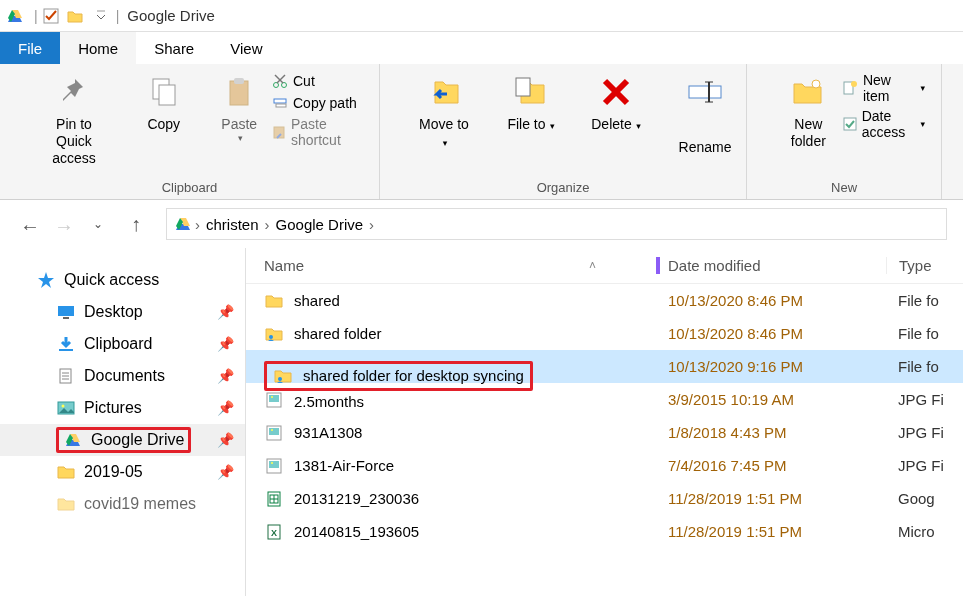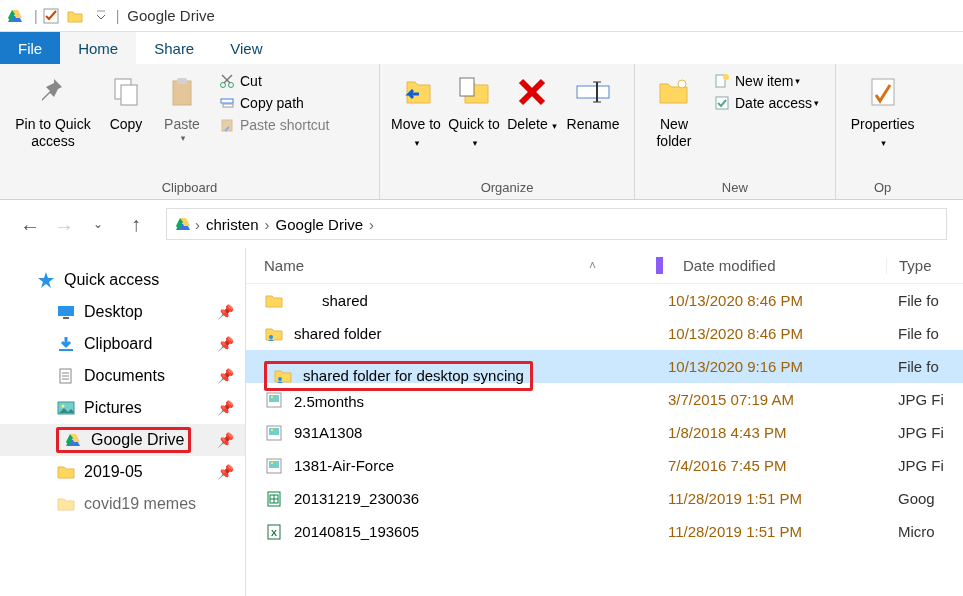--- a/index.html
+++ b/index.html
@@ -7,30 +7,30 @@
   
   
   .titlebar { height: 32px; display: flex; align-items: center; background: #fff; border-bottom: 1px solid #e0e0e0; padding-left: 6px; }
   .titlebar .tb-icon { width: 18px; height: 18px; margin-right: 6px; display: inline-flex; align-items: center; justify-content: center; }
   .titlebar .divider { color: #999; margin: 0 4px; }
   .titlebar .title-text { font-size: 15px; color: #333; margin-left: 4px; }
   .qat-dropdown { width: 14px; height: 20px; margin: 0 4px; display: flex; align-items: center; justify-content: center; }
   
   
   .tabstrip { height: 32px; display: flex; align-items: stretch; background: #fff; }
-  .tab { padding: 0 18px; display: flex; align-items: center; font-size: 15px; color: #0c4a6e; cursor: default; }
+  .tab { padding: 0 18px; display: flex; align-items: center; font-size: 15px; color: #000000; cursor: default; }
   .tab.file { background: #1979ca; color: #fff; }
   .tab.active { background: #f5f5f5; }
   
   
   .ribbon { height: 136px; background: #f5f5f5; border-bottom: 1px solid #d0d0d0; display: flex; }
   .ribbon-group { border-right: 1px solid #d8d8d8; display: flex; flex-direction: column; padding: 4px 8px 2px 8px; }
   .ribbon-group-label { text-align: center; font-size: 13px; color: #555; margin-top: auto; padding: 2px 0; }
   .ribbon-row { display: flex; align-items: flex-start; }
-  .big-btn { display: flex; flex-direction: column; align-items: center; width: 70px; padding: 4px 2px; cursor: default; }
+  .big-btn { display: flex; flex-direction: column; align-items: center; width: 70px; padding: 4px 2px; cursor: default; margin-left: 28px; }
   .big-btn .icon-area { width: 40px; height: 40px; margin-bottom: 4px; display: flex; align-items: center; justify-content: center; }
   .big-btn .label { font-size: 14px; text-align: center; line-height: 1.2; }
   .small-btn-col { display: flex; flex-direction: column; padding: 2px 4px; }
   .small-btn { display: flex; align-items: center; padding: 2px 4px; font-size: 14px; cursor: default; }
   .small-btn .small-icon { width: 18px; height: 18px; margin-right: 4px; display: flex; align-items: center; justify-content: center; }
   .dropdown-marker { font-size: 9px; margin-left: 2px; }
   
   
   .navbar { height: 48px; display: flex; align-items: center; padding: 0 16px; }
   .nav-arrow { width: 28px; height: 28px; display: flex; align-items: center; justify-content: center; font-size: 20px; margin-right: 6px; cursor: default; }
@@ -49,21 +49,21 @@
   .side-item { display: flex; align-items: center; height: 32px; padding-left: 36px; padding-right: 10px; font-size: 16px; cursor: default; }
   .side-item .side-icon { width: 20px; height: 20px; margin-right: 8px; display: flex; align-items: center; justify-content: center; }
   .side-item .pin { margin-left: auto; color: #888; font-size: 14px; }
   .side-item.indent { padding-left: 56px; }
   .side-item.selected { background: #f0f0f0; }
   .highlight-red { border: 3px solid #e2202a; border-radius: 2px; }
   
   .filelist { flex: 1; overflow: hidden; }
   .columns { display: flex; height: 36px; align-items: center; border-bottom: 1px solid #eee; color: #555; font-size: 15px; }
   .col-name { width: 410px; padding-left: 18px; display: flex; align-items: center; }
-  .col-date { width: 230px; border-left: 7px solid #8b5cf6; padding-left: 20px; }
+  .col-date { width: 230px; border-left: 4px solid #8b5cf6; padding-left: 8px; }
   .col-type { flex: 1; border-left: 1px solid #eee; padding-left: 12px; }
   .sort-arrow { font-size: 12px; color: #888; margin-left: auto; margin-right: 60px; }
   
   .row { display: flex; align-items: center; height: 33px; font-size: 15px; }
   .row.selected { background: #cce8ff; }
   .row .cell-name { width: 410px; padding-left: 18px; display: flex; align-items: center; }
   .row .cell-icon { width: 20px; height: 20px; margin-right: 10px; display: flex; align-items: center; justify-content: center; }
   .row .cell-date { width: 230px; padding-left: 12px; color: #a16207; }
   .row .cell-type { flex: 1; padding-left: 12px; color: #333; }
 </style>
@@ -184,32 +184,32 @@
         </div>
         <div class="label"><span>Move to</span><span class="dropdown-marker"> ▾</span></div>
       </div>
       <div class="big-btn" style="width:58px;">
         <div class="icon-area">
           <svg width="36" height="36" viewBox="0 0 36 36">
               <path d="M8 8 h8 l3 3 h12 v18 h-23 z" fill="#ffd75e" stroke="#e8b74d"></path>
               <rect x="3" y="4" width="14" height="18" fill="#fff" stroke="#777"></rect>
             </svg>
         </div>
-        <div class="label"><span>Quick to</span><span class="dropdown-marker"> ▾</span></div>
+        <div class="label"><span>File to</span><span class="dropdown-marker"> ▾</span></div>
       </div>
       <div class="big-btn" style="width:56px;">
         <div class="icon-area">
           <svg width="34" height="34" viewBox="0 0 34 34">
               <line x1="6" y1="6" x2="28" y2="28" stroke="#d00" stroke-width="6"></line>
               <line x1="28" y1="6" x2="6" y2="28" stroke="#d00" stroke-width="6"></line>
             </svg>
         </div>
         <div class="label"><span>Delete</span><span class="dropdown-marker"> ▾</span></div>
       </div>
-      <div class="big-btn" style="width:66px;">
+      <div class="big-btn" style="width:66px;gap:23px;">
         <div class="icon-area">
           <svg width="36" height="24" viewBox="0 0 36 24">
               <rect x="2" y="6" width="32" height="12" fill="#fff" stroke="#58c"></rect>
               <line x1="22" y1="2" x2="22" y2="22" stroke="#333" stroke-width="2"></line>
               <line x1="18" y1="2" x2="26" y2="2" stroke="#333"></line>
               <line x1="18" y1="22" x2="26" y2="22" stroke="#333"></line>
             </svg>
         </div>
         <div class="label">Rename</div>
       </div>
@@ -382,21 +382,21 @@
       <div class="col-name">
         <span>Name</span>
         <span class="sort-arrow">˄</span>
       </div>
       <div class="col-date">Date modified</div>
       <div class="col-type">Type</div>
     </div>
     <div id="rows-container">
         <div class="row">
           <div class="cell-name">
-            <span style="display: flex; align-items: center; gap: 28px;">
+            <span style="display: flex; align-items: center;">
               <span class="cell-icon">
                 <svg width="18" height="18" viewBox="0 0 18 18">
                   <path d="M1 4 h6 l2 2 h8 v9 h-16 z" fill="#ffd75e" stroke="#e8b74d"></path>
                 </svg>
               </span>
               <span>shared</span>
             </span>
           </div>
           <div class="cell-date">10/13/2020 8:46 PM</div>
           <div class="cell-type">File fo</div>
@@ -439,21 +439,21 @@
               <span class="cell-icon">
                 <svg width="18" height="18" viewBox="0 0 18 18">
                   <rect x="2" y="2" width="14" height="14" fill="#fff" stroke="#999"></rect>
                   <rect x="4" y="4" width="10" height="7" fill="#7cc"></rect>
                   <circle cx="7" cy="6" r="1" fill="#ff5"></circle>
                 </svg>
               </span>
               <span>2.5months</span>
             </span>
           </div>
-          <div class="cell-date">3/7/2015 07:19 AM</div>
+          <div class="cell-date">3/9/2015 10:19 AM</div>
           <div class="cell-type">JPG Fi</div>
         </div>
         <div class="row">
           <div class="cell-name">
             <span style="display: flex; align-items: center;">
               <span class="cell-icon">
                 <svg width="18" height="18" viewBox="0 0 18 18">
                   <rect x="2" y="2" width="14" height="14" fill="#fff" stroke="#999"></rect>
                   <rect x="4" y="4" width="10" height="7" fill="#7cc"></rect>
                   <circle cx="7" cy="6" r="1" fill="#ff5"></circle>

